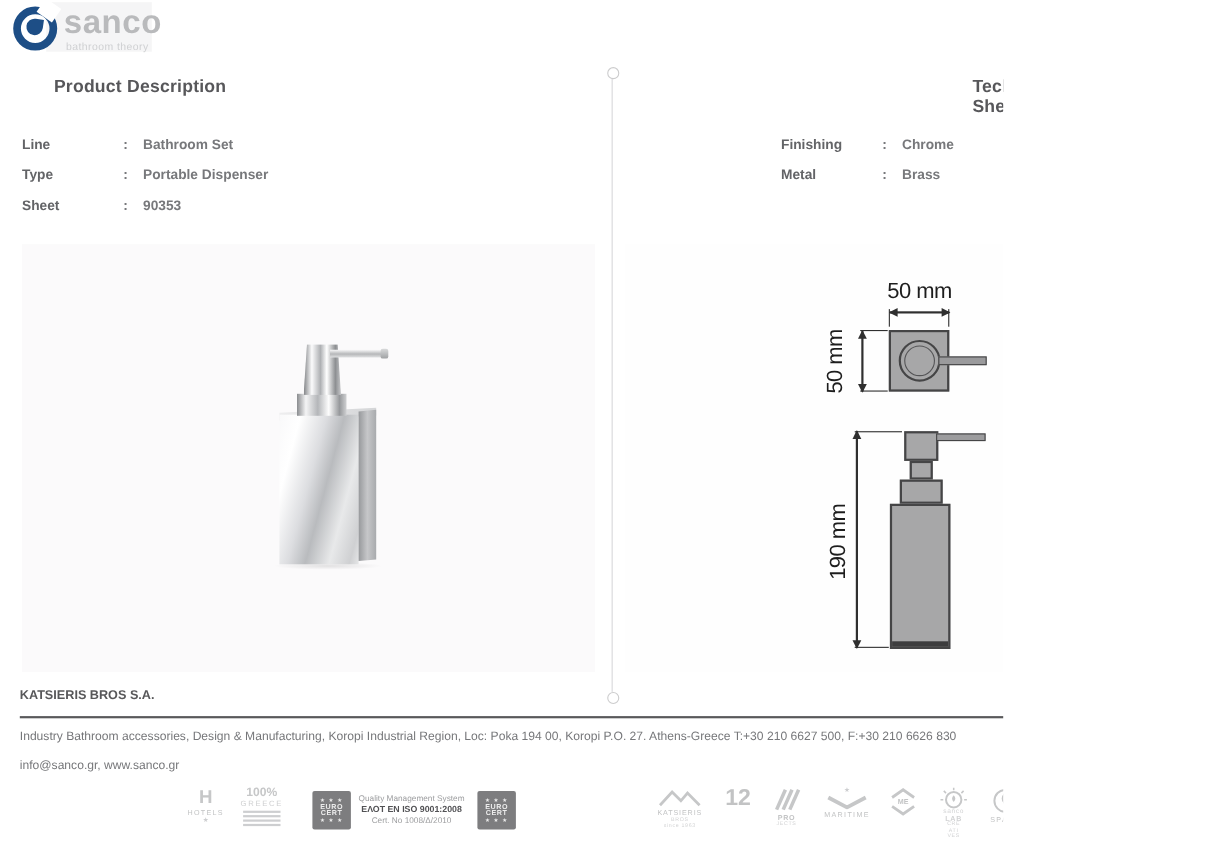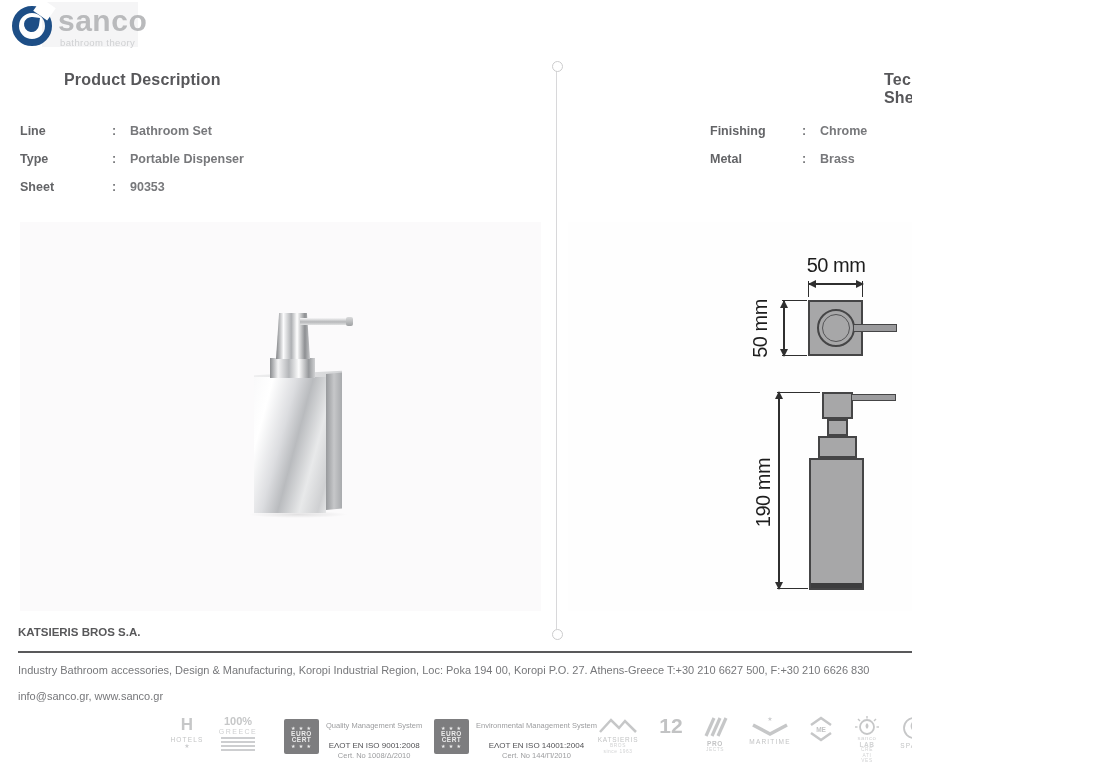--- a/index.html
+++ b/index.html
@@ -13,21 +13,21 @@
   .drop-ring{position:absolute;left:0;top:0;width:40px;height:40px;border-radius:50%;
              border:7.5px solid #1d4e86;box-sizing:border-box;}
   .drop-gap{position:absolute;left:24px;top:-4px;width:17px;height:15px;background:#fff;transform:rotate(35deg);}
   .drop-tear{position:absolute;left:12px;top:11px;width:15px;height:15px;background:#1d4e86;
              border-radius:50% 0 50% 50%;transform:rotate(8deg);}
   .brand-name{left:58px;top:4px;font-size:30px;font-weight:bold;color:#b9babc;letter-spacing:0.5px;}
   .brand-tagline{left:60px;top:37px;font-size:9.5px;color:#cfd0d2;letter-spacing:0.4px;}
 
   
   .section-title{top:71px;font-size:16px;font-weight:bold;color:#57575a;letter-spacing:0.2px;}
-  #title-left{left:64px;}
+  #title-left{left:49px;}
   #title-right{left:884px;}
 
   
   .spec-block{top:122px;width:300px;}
   #specs-left{left:20px;}
   #specs-right{left:710px;}
   .spec-row{display:flex;margin-bottom:10px;font-size:12.5px;line-height:18px;}
   .spec-label{flex:0 0 92px;font-weight:bold;color:#636467;}
   .spec-sep{flex:0 0 18px;font-weight:bold;color:#77787b;}
   .spec-value{font-weight:bold;color:#77787b;}
@@ -104,21 +104,21 @@
   .pct{font-size:11px;font-weight:bold;line-height:11px;text-align:right;}
   .greece-word{font-size:7px;letter-spacing:1.5px;margin-top:1px;color:#cfd0d1;}
   .flag{margin-top:2px;display:flex;flex-direction:column;gap:2px;}
   .flag div{width:34px;height:2px;background:#cdced0;}
   .euro-badge{top:719px;width:35px;height:35px;background:#7d7d7f;border-radius:2px;color:#ececec;
       display:flex;flex-direction:column;align-items:center;justify-content:center;line-height:6px;}
   .euro-badge .st{font-size:5px;letter-spacing:1px;}
   .euro-badge .eb{font-size:6.5px;font-weight:bold;letter-spacing:0.5px;}
   .cert-text{top:721px;text-align:center;line-height:10px;}
   .cert-text .c1{font-size:7.5px;color:#9c9d9f;}
-  .cert-text .c2{font-size:8px;font-weight:normal;color:#515154;margin-top:10px;}
+  .cert-text .c2{font-size:8px;font-weight:bold;color:#515154;}
   .cert-text .c3{font-size:7.5px;color:#9c9d9f;}
   .big12{font-size:21px;font-weight:bold;line-height:20px;color:#c2c3c4;}
   .me-box{position:relative;width:24px;height:26px;}
   .me-label{position:absolute;left:0;top:10px;width:24px;text-align:center;font-size:6.5px;font-weight:bold;color:#c3c4c5;}
   svg.iconsvg{display:block;}
 </style>
 </head>
 <body>
 
 <div id="page">
@@ -248,25 +248,20 @@
     <div class="c2">ΕΛΟΤ EN ISO 9001:2008</div>
     <div class="c3">Cert. No 1008/Δ/2010</div>
   </div>
 
   <div class="abs euro-badge" style="left:434px;">
     <div class="st">★ ★ ★</div>
     <div class="eb">EURO</div>
     <div class="eb">CERT</div>
     <div class="st">★ ★ ★</div>
   </div>
-  <div class="abs cert-text" style="left:476px;">
-    <div class="c1">Environmental Management System</div>
-    <div class="c2">ΕΛΟΤ EN ISO 14001:2004</div>
-    <div class="c3">Cert. No 144/Π/2010</div>
-  </div>
 
   <div class="abs badge" style="left:594px;width:48px;">
     <svg class="iconsvg" width="40" height="18" viewBox="0 0 40 18">
       <polyline points="2,16 13,4 21,12 27,5 38,16" fill="none" stroke="#c6c7c8" stroke-width="2.5"></polyline>
     </svg>
     <div class="cap" style="letter-spacing:0.8px;">KATSIERIS</div>
     <div class="tiny">BROS</div>
     <div class="tiny">since 1963</div>
   </div>
 

